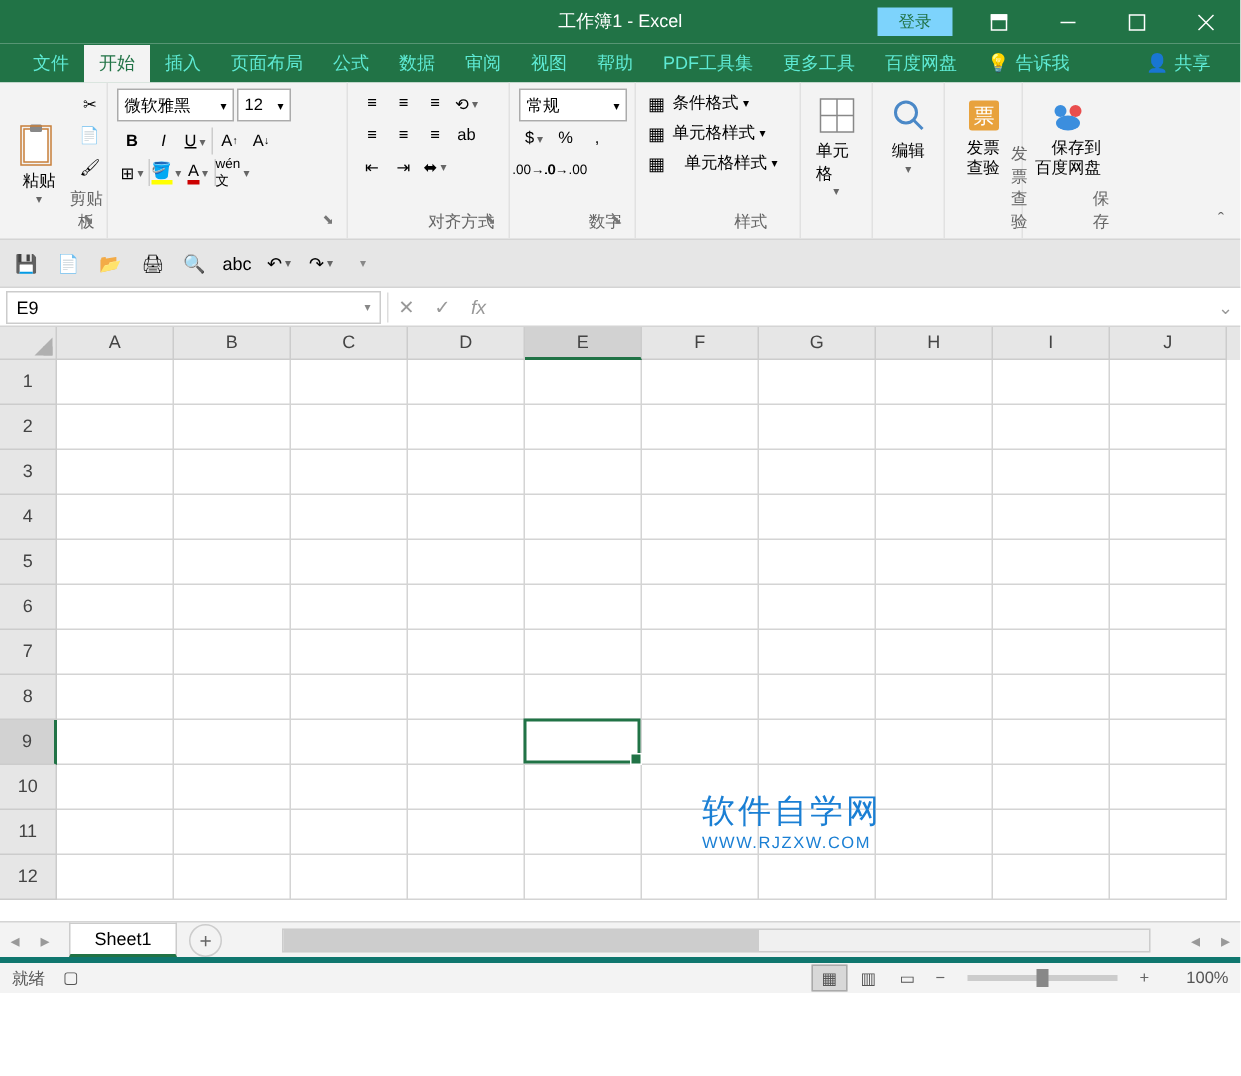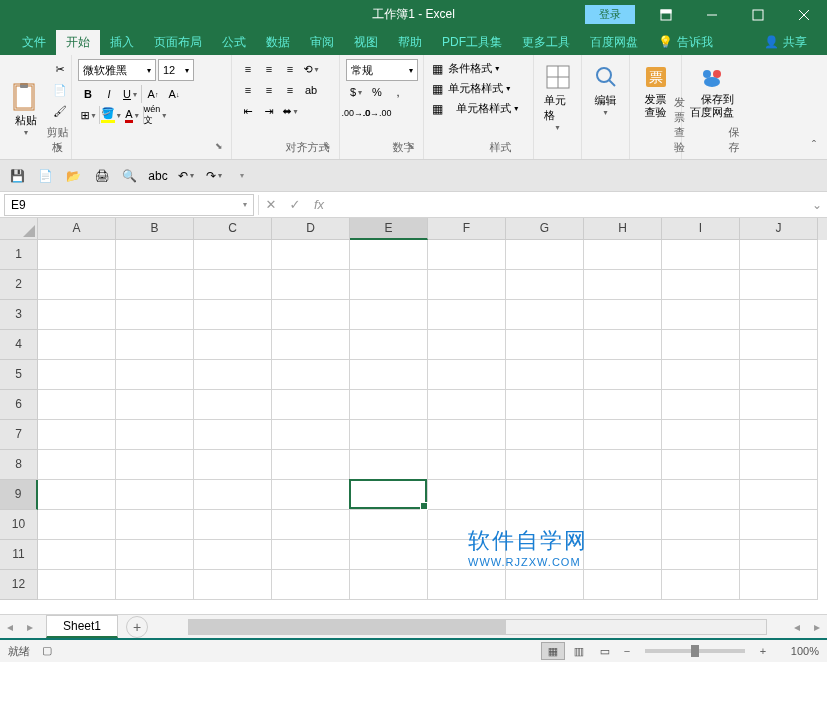--- a/index.html
+++ b/index.html
@@ -61,21 +61,21 @@
 .watermark-cn { font-size: 22px; color: #1a7fd4; letter-spacing: 2px; }
 .watermark-en { font-size: 11px; color: #1a7fd4; letter-spacing: 1px; }
 
 .sheet-tabs { height: 24px; background: #f3f3f3; border-top: 1px solid #d4d4d4; display: flex; align-items: center; }
 .tab-nav { width: 20px; text-align: center; color: #999; cursor: pointer; }
 .sheet-tab { padding: 3px 16px; background: #fff; border: 1px solid #ccc; border-bottom: 2px solid #217346; font-size: 12px; cursor: pointer; margin-left: 6px; }
 .add-sheet { width: 22px; height: 22px; display: flex; align-items: center; justify-content: center; margin-left: 8px; cursor: pointer; color: #666; border: 1px solid #ccc; border-radius: 50%; font-size: 14px; }
 .hscroll { flex: 1; margin: 0 20px 0 40px; height: 16px; background: #f0f0f0; border: 1px solid #ccc; position: relative; }
 .hscroll-thumb { position: absolute; left: 0; top: 0; bottom: 0; width: 55%; background: #cdcdcd; }
 
-.statusbar { height: 24px; background: #f3f3f3; border-top: 2px solid #0f766e; display: flex; align-items: center; padding: 0 8px; font-size: 11px; color: #555; }
+.statusbar { height: 24px; background: #f3f3f3; border-top: 4px solid #0f766e; display: flex; align-items: center; padding: 0 8px; font-size: 11px; color: #555; }
 .status-left { display: flex; gap: 12px; }
 .status-right { margin-left: auto; display: flex; align-items: center; gap: 2px; }
 .view-btn { width: 24px; height: 18px; display: flex; align-items: center; justify-content: center; cursor: pointer; border: 1px solid transparent; }
 .view-btn.active { background: #d8d8d8; border-color: #aaa; }
 .zoom-slider { width: 100px; height: 4px; background: #ccc; margin: 0 8px; position: relative; }
 .zoom-slider::after { content: ""; position: absolute; left: 50%; top: -4px; width: 8px; height: 12px; background: #888; transform: translateX(-50%); }
 .zoom-btn { width: 16px; text-align: center; cursor: pointer; color: #666; }
 
 .vcol { display: flex; flex-direction: column; gap: 1px; }
 .hrow { display: flex; gap: 1px; align-items: center; }

